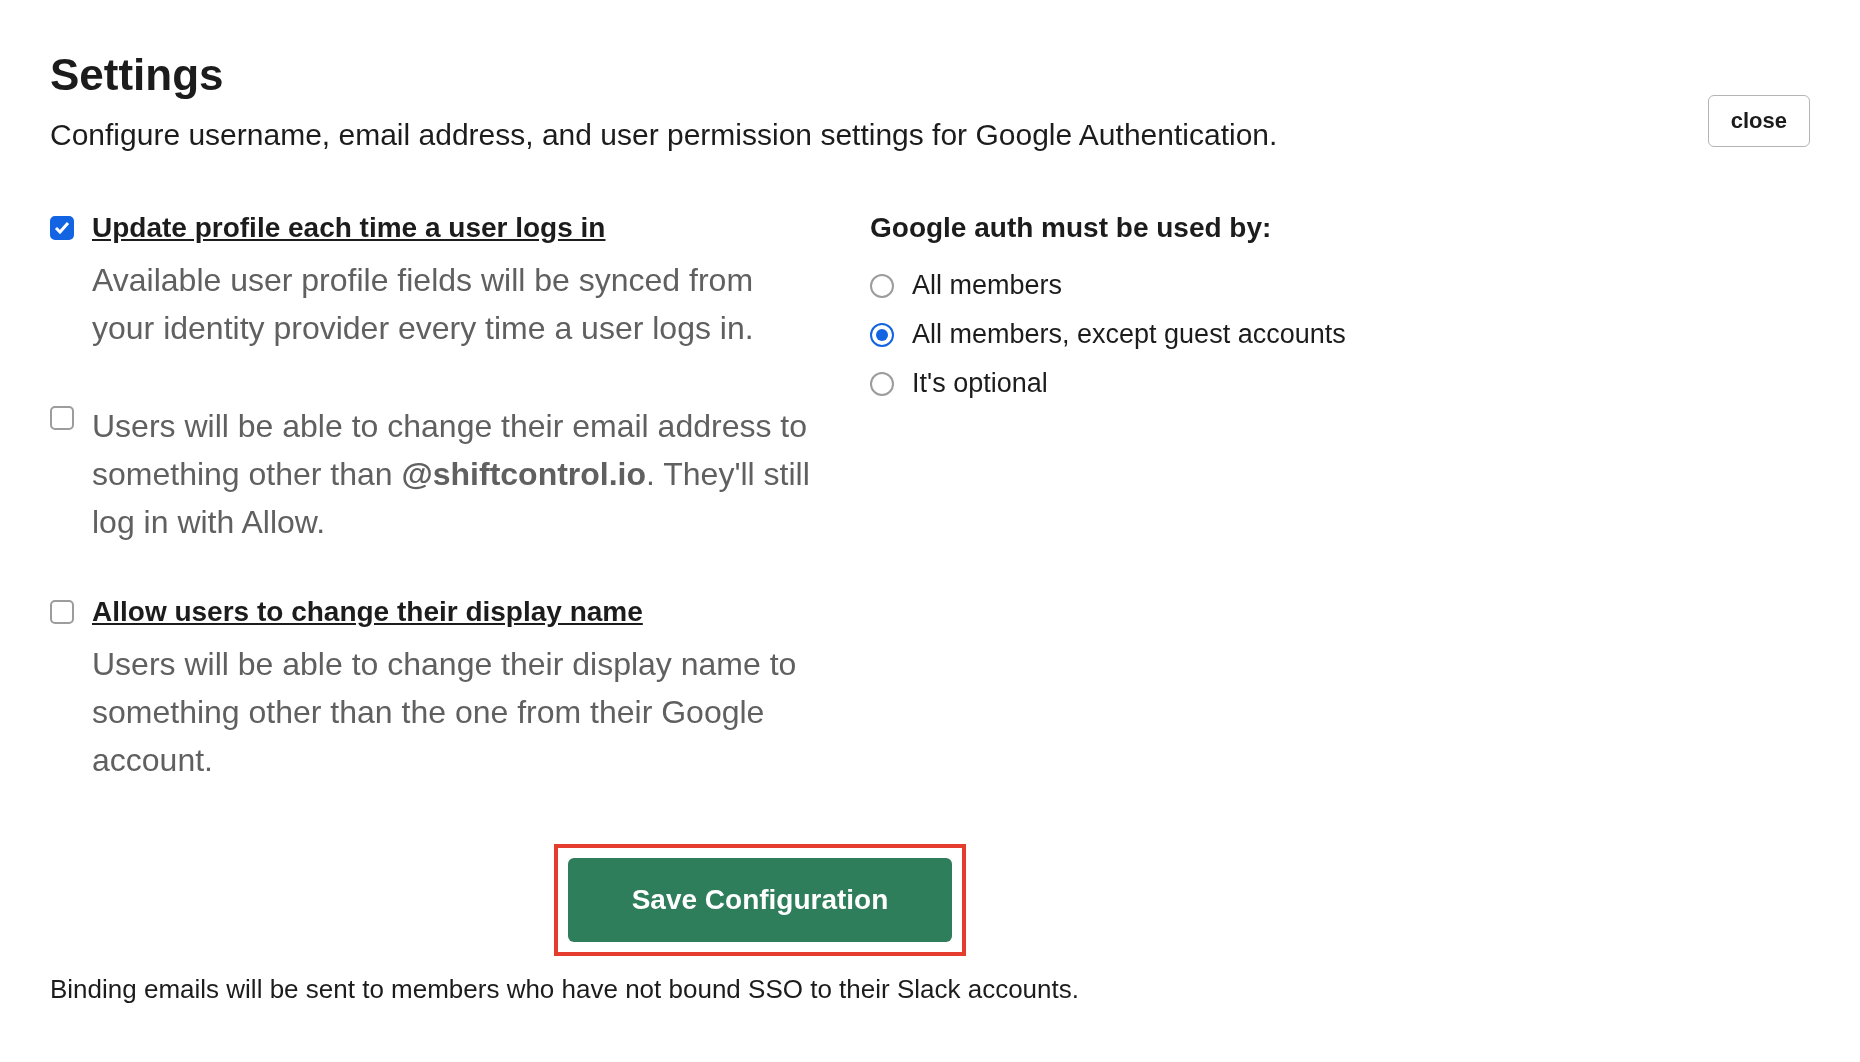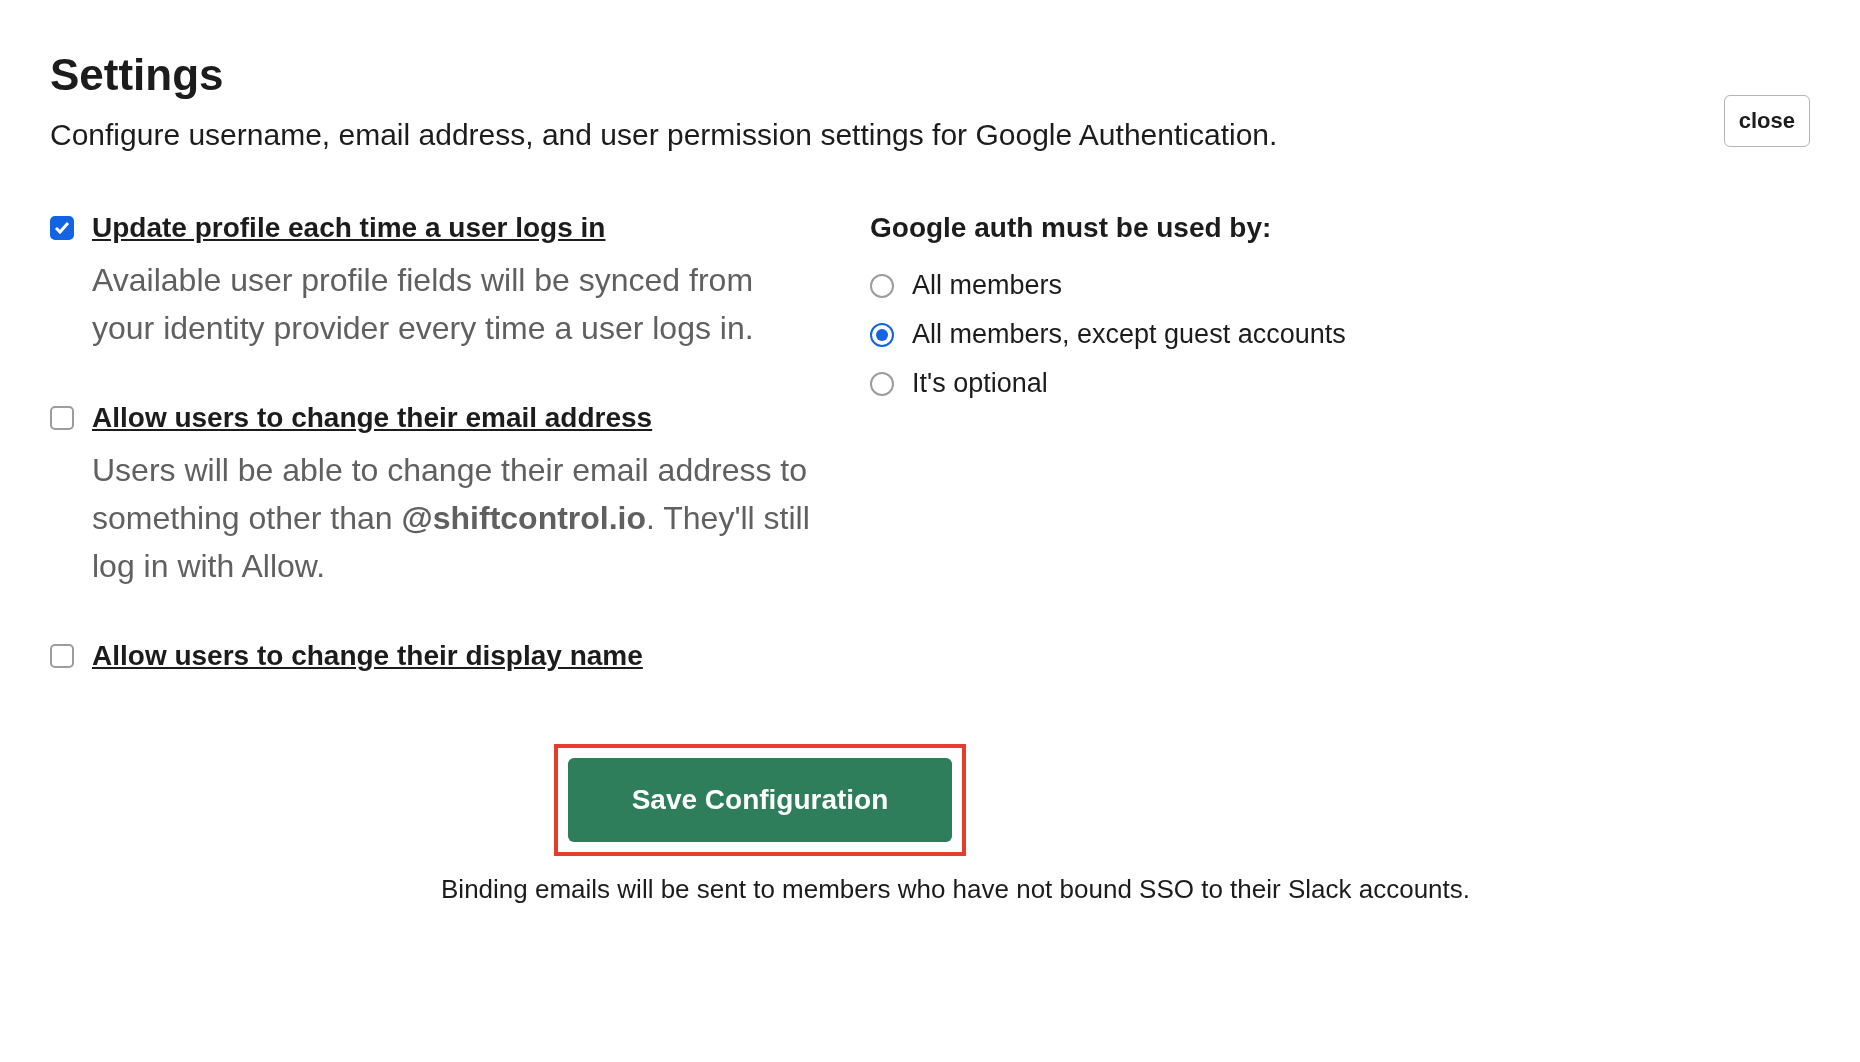--- a/index.html
+++ b/index.html
@@ -34,21 +34,21 @@
       font-size: 30px;
       font-weight: 400;
       color: #1d1c1d;
     }
     .close-btn {
       border: 1px solid #b5b5b5;
       border-radius: 6px;
       background: #ffffff;
       font-size: 22px;
       font-weight: 700;
-      padding: 12px 14px;
+      padding: 12px 22px;
       cursor: pointer;
       color: #1d1c1d;
       margin-top: 45px;
     }
     .content {
       display: flex;
       gap: 40px;
       max-width: 1420px;
     }
     .left-col {
@@ -176,21 +176,21 @@
       font-size: 28px;
       font-weight: 700;
       border: none;
       padding: 26px 64px;
       border-radius: 6px;
       cursor: pointer;
     }
     .footer-note {
       font-size: 26px;
       color: #1d1c1d;
-      text-align: right;
+      text-align: left;
       margin-top: 18px;
       max-width: 1420px;
     }
   </style>
 </head>
 <body>
 
 <div class="header-row">
   <div class="header-text">
     <h1 class="title">Settings</h1>
@@ -216,33 +216,33 @@
       </div>
     </div>
 
     <div class="checkbox-item">
       <div class="checkbox-wrap">
         <div class="checkbox">
           
         </div>
       </div>
       <div class="checkbox-text">
-        <div class="checkbox-label">Allow users to change their email address</div>
         <div class="checkbox-desc"><span>Users will be able to change their email address to something other than </span><strong>@shiftcontrol.io</strong><span>. They'll still log in with Allow.</span></div>
       </div>
     </div>
 
     <div class="checkbox-item">
       <div class="checkbox-wrap">
         <div class="checkbox">
           
         </div>
       </div>
       <div class="checkbox-text">
         <div class="checkbox-label">Allow users to change their display name</div>
+        <div class="checkbox-desc">Users will be able to change their display name to something other than the one from their Google account.</div>
       </div>
     </div>
   </div>
 
   <div class="right-col">
     <div class="radio-heading">Google auth must be used by:</div>
 
     <div class="radio-item">
       <div class="radio-wrap">
         <div class="radio"></div>

